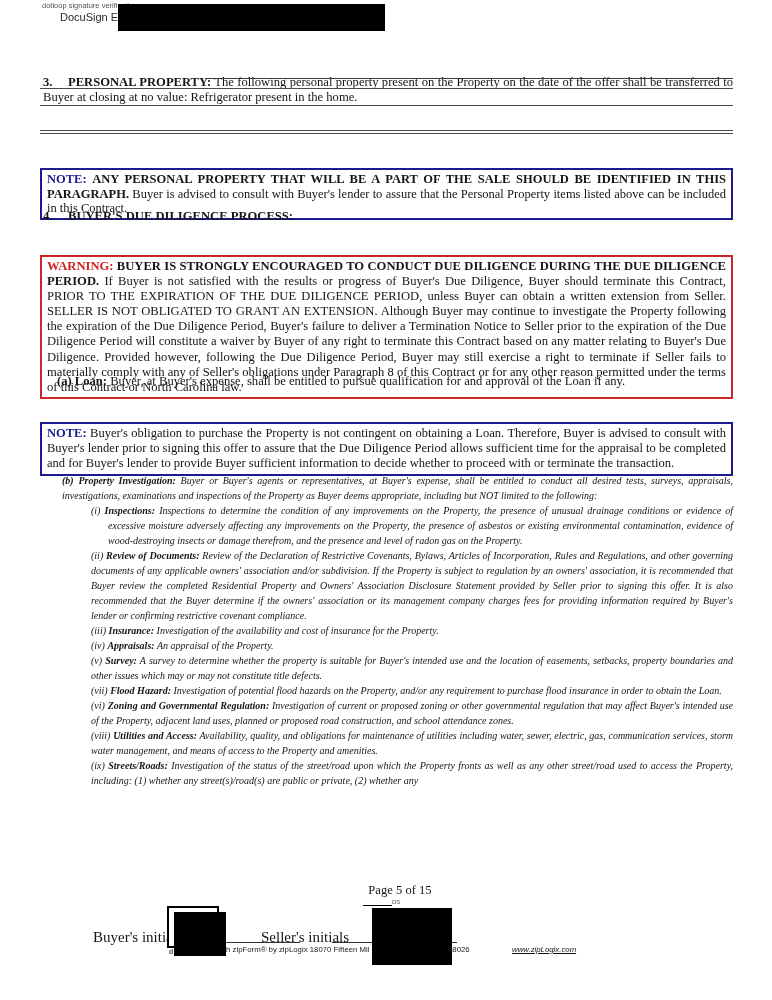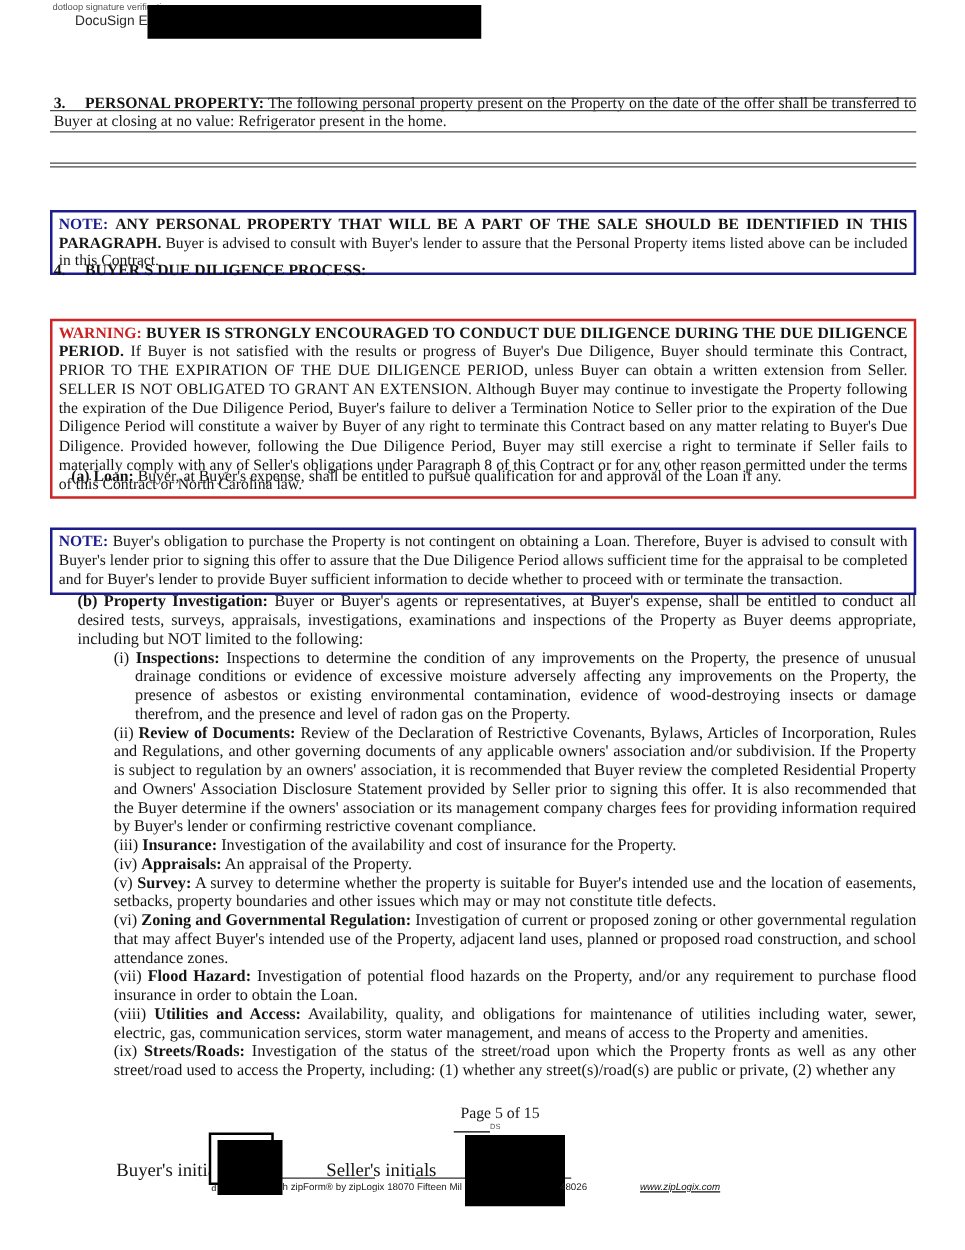--- a/index.html
+++ b/index.html
@@ -36,21 +36,21 @@
 
   
   .warnbox {
     left:40px; top:227px; width:693px; border:2px solid #cc2626; padding:2px 5px;
     font-size:12.6px; line-height:15.1px;
   }
   .warn-label { color:#cc2222; font-weight:bold; }
 
   
   .item-a { left:57px; top:374px; width:676px; font-size:12.6px; line-height:15.2px; }
-  .main-flow { left:62px; top:473px; width:671px; font-size:13px; line-height:15px; }
+  .main-flow { left:62px; top:473px; width:671px; font-size:10px; line-height:15px;font-style:italic; }
   .main-flow p { text-align:justify; }
   .subitem { margin-left:29px; }
   .hang { padding-left:17px; text-indent:-17px; }
 
   
   .pageinfo { left:0; top:883px; width:800px; text-align:center; font-size:12.6px; }
   .initials-label { font-size:15px; color:#151515; }
   .footer-line { height:0; border-bottom:1px solid #333; }
   .sigbox-outline { border:2px solid #000; background:#fff; }
   .tinymark { font-size:7px; color:#555; }
@@ -130,28 +130,28 @@
       <span>(iv)</span>
       <span class="b">Appraisals:</span>
       <span>An appraisal of the Property.</span>
     </p>
     <p class="subitem">
       <span>(v)</span>
       <span class="b">Survey:</span>
       <span>A survey to determine whether the property is suitable for Buyer's intended use and the location of easements, setbacks, property boundaries and other issues which may or may not constitute title defects.</span>
     </p>
     <p class="subitem">
+      <span>(vii)</span>
+      <span class="b">Flood Hazard:</span>
+      <span>Investigation of potential flood hazards on the Property, and/or any requirement to purchase flood insurance in order to obtain the Loan.</span>
+    </p>
+    <p class="subitem">
       <span>(vi)</span>
       <span class="b">Zoning and Governmental Regulation:</span>
       <span>Investigation of current or proposed zoning or other governmental regulation that may affect Buyer's intended use of the Property, adjacent land uses, planned or proposed road construction, and school attendance zones.</span>
-    </p>
-    <p class="subitem">
-      <span>(vii)</span>
-      <span class="b">Flood Hazard:</span>
-      <span>Investigation of potential flood hazards on the Property, and/or any requirement to purchase flood insurance in order to obtain the Loan.</span>
     </p>
     <p class="subitem">
       <span>(viii)</span>
       <span class="b">Utilities and Access:</span>
       <span>Availability, quality, and obligations for maintenance of utilities including water, sewer, electric, gas, communication services, storm water management, and means of access to the Property and amenities.</span>
     </p>
     <p class="subitem">
       <span>(ix)</span>
       <span class="b">Streets/Roads:</span>
       <span>Investigation of the status of the street/road upon which the Property fronts as well as any other street/road used to access the Property, including: (1) whether any street(s)/road(s) are public or private, (2) whether any</span>

